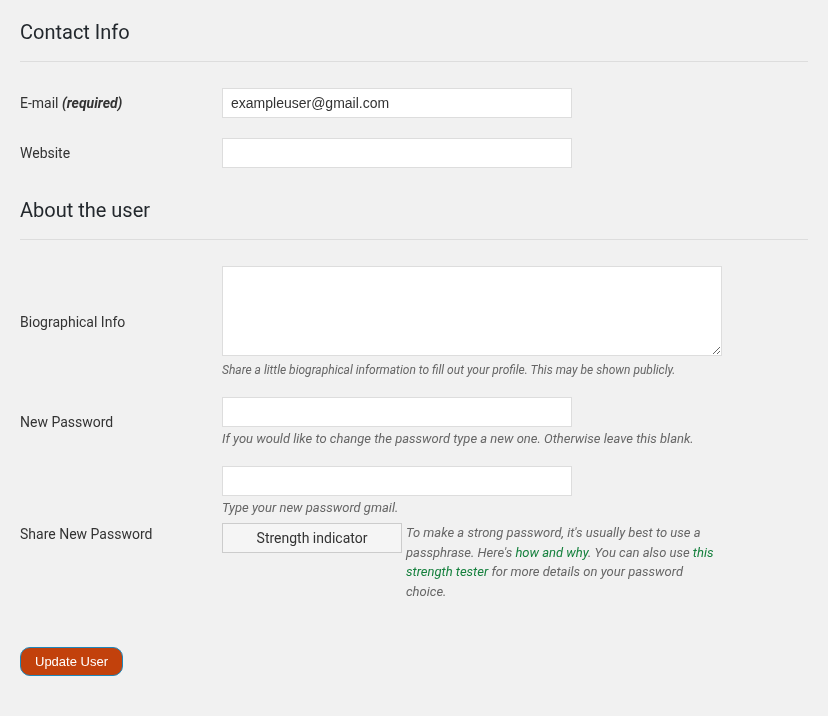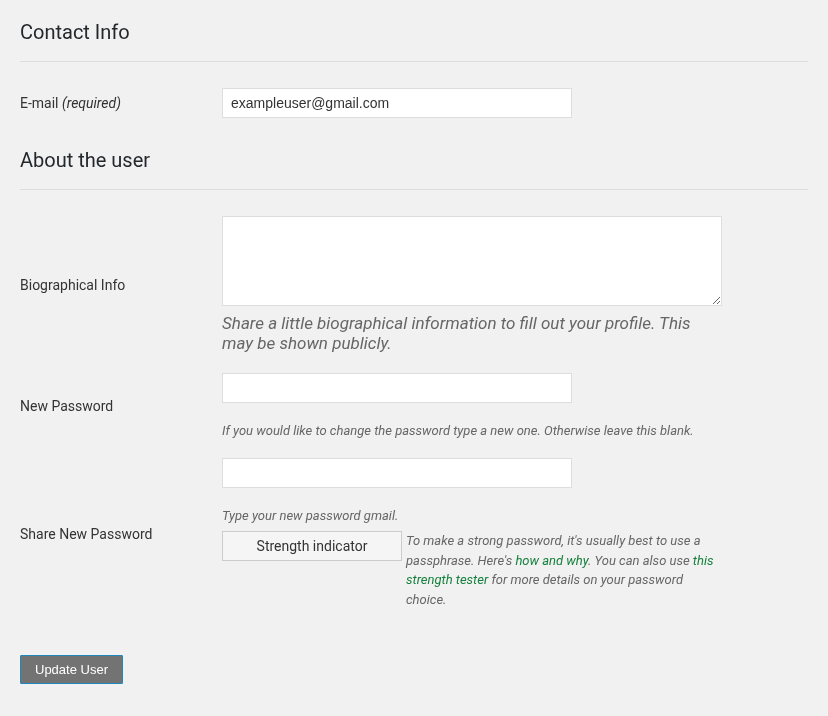--- a/index.html
+++ b/index.html
@@ -46,20 +46,21 @@
       font-size: 14px;
     }
 
     .form-table td {
       padding: 10px 2px;
       vertical-align: top;
     }
 
     .form-table th em {
       font-style: italic;
+      font-weight: bold;
     }
 
     input[type="text"],
     input[type="email"],
     input[type="password"] {
       width: 350px;
       height: 30px;
       padding: 4px 8px;
       border: 1px solid #ddd;
       border-radius: 0;
@@ -78,21 +79,21 @@
       font-size: 14px;
       color: #333;
       resize: vertical;
       outline: none;
       font-family: inherit;
     }
 
     .description {
       color: #666;
       font-style: italic;
-      font-size: 17px;
+      font-size: 12px;
       margin-top: 4px;
       display: block;
       max-width: 500px;
     }
 
     .strength-row {
       display: flex;
       align-items: flex-start;
       gap: 4px;
       margin-top: 8px;
@@ -117,35 +118,35 @@
       max-width: 320px;
       line-height: 1.5;
     }
 
     .strength-text a {
       color: #15803d;
       text-decoration: none;
     }
 
     .update-user-btn {
-      background: #737373;
+      background: #c2410c;
       border: 1px solid #1e87bb;
       color: #fff;
       padding: 6px 14px;
       font-size: 13px;
       cursor: pointer;
-      border-radius: 1px;
+      border-radius: 10px;
       margin-top: 16px;
     }
 
     .password-hint {
       color: #666;
       font-style: italic;
       font-size: 13px;
-      margin-top: 20px;
+      margin-top: 4px;
       display: block;
     }
 
     .section-spacer {
       margin-top: 10px;
     }
   </style>
 </head>
 <body>
 
@@ -156,20 +157,26 @@
 
 <table class="form-table">
   <tbody>
     <tr>
       <th>
         <span>E-mail</span>
         <em>(required)</em>
       </th>
       <td>
         <input type="email" value="exampleuser@gmail.com" style="">
+      </td>
+    </tr>
+    <tr>
+      <th>Website</th>
+      <td>
+        <input type="text" value="" style="">
       </td>
     </tr>
   </tbody>
 </table>
 
 
 <h2 class="section-title section-spacer">About the user</h2>
 
 <table class="form-table">
   <tbody>

